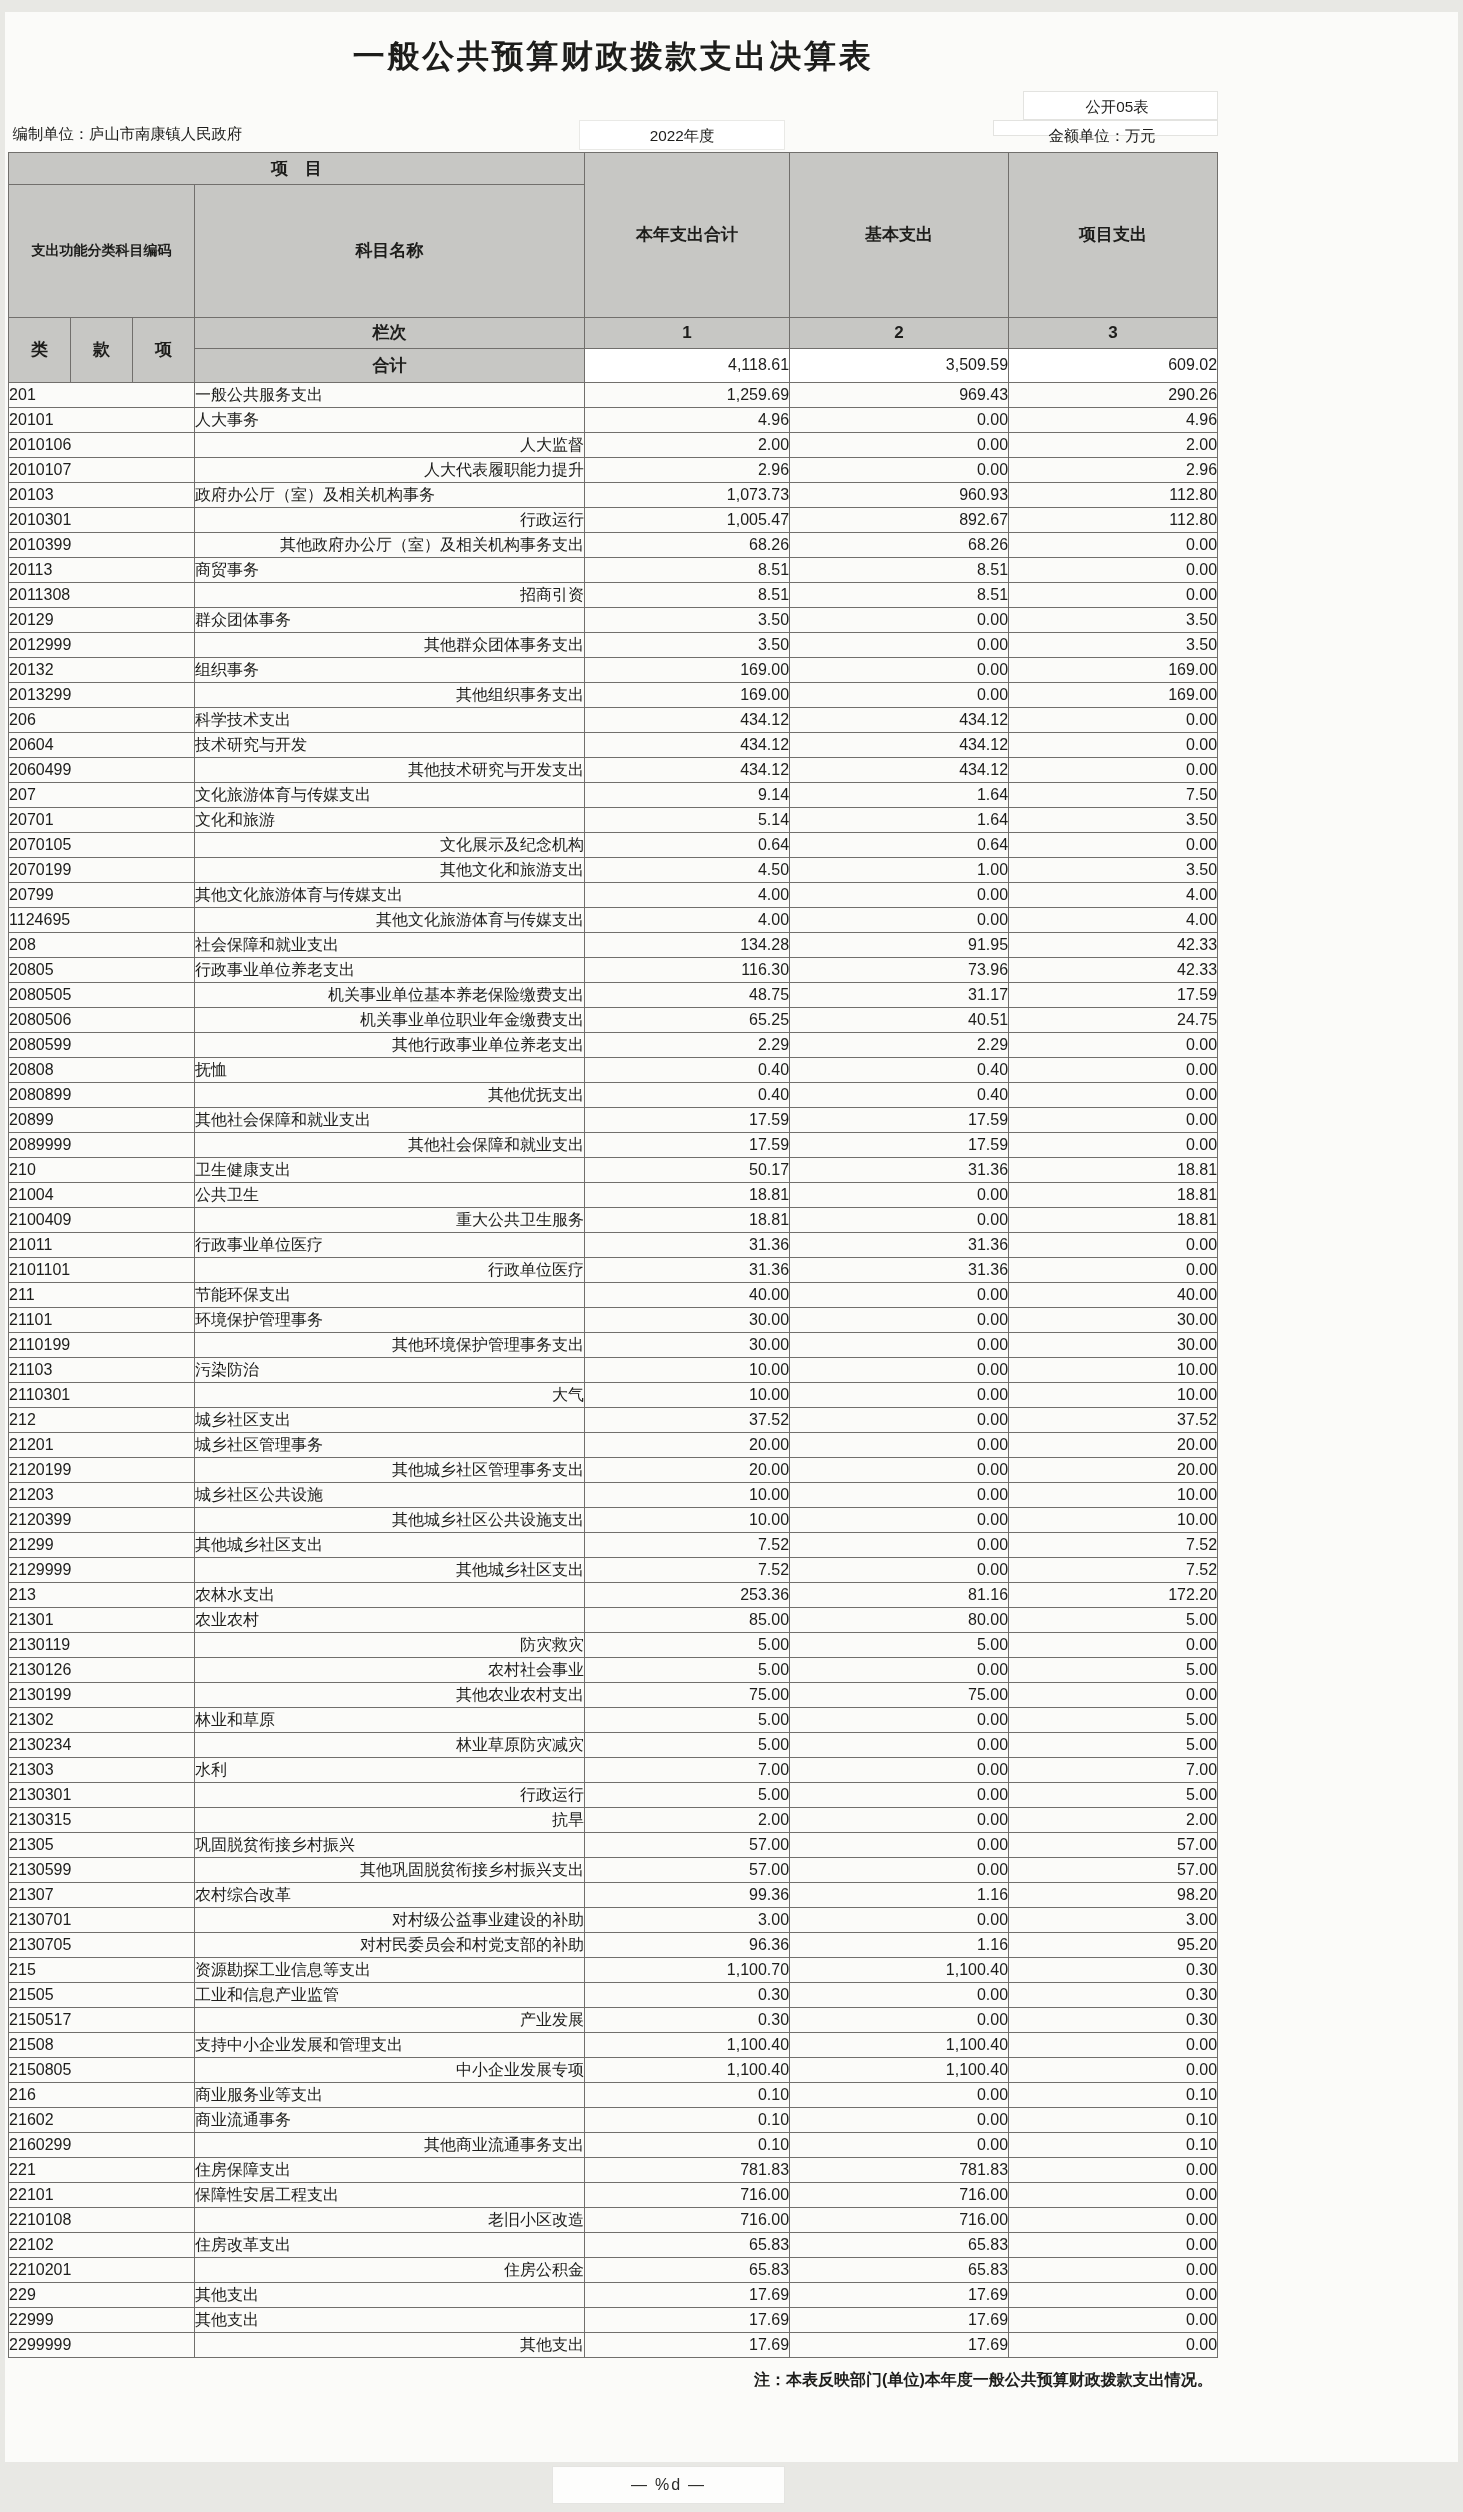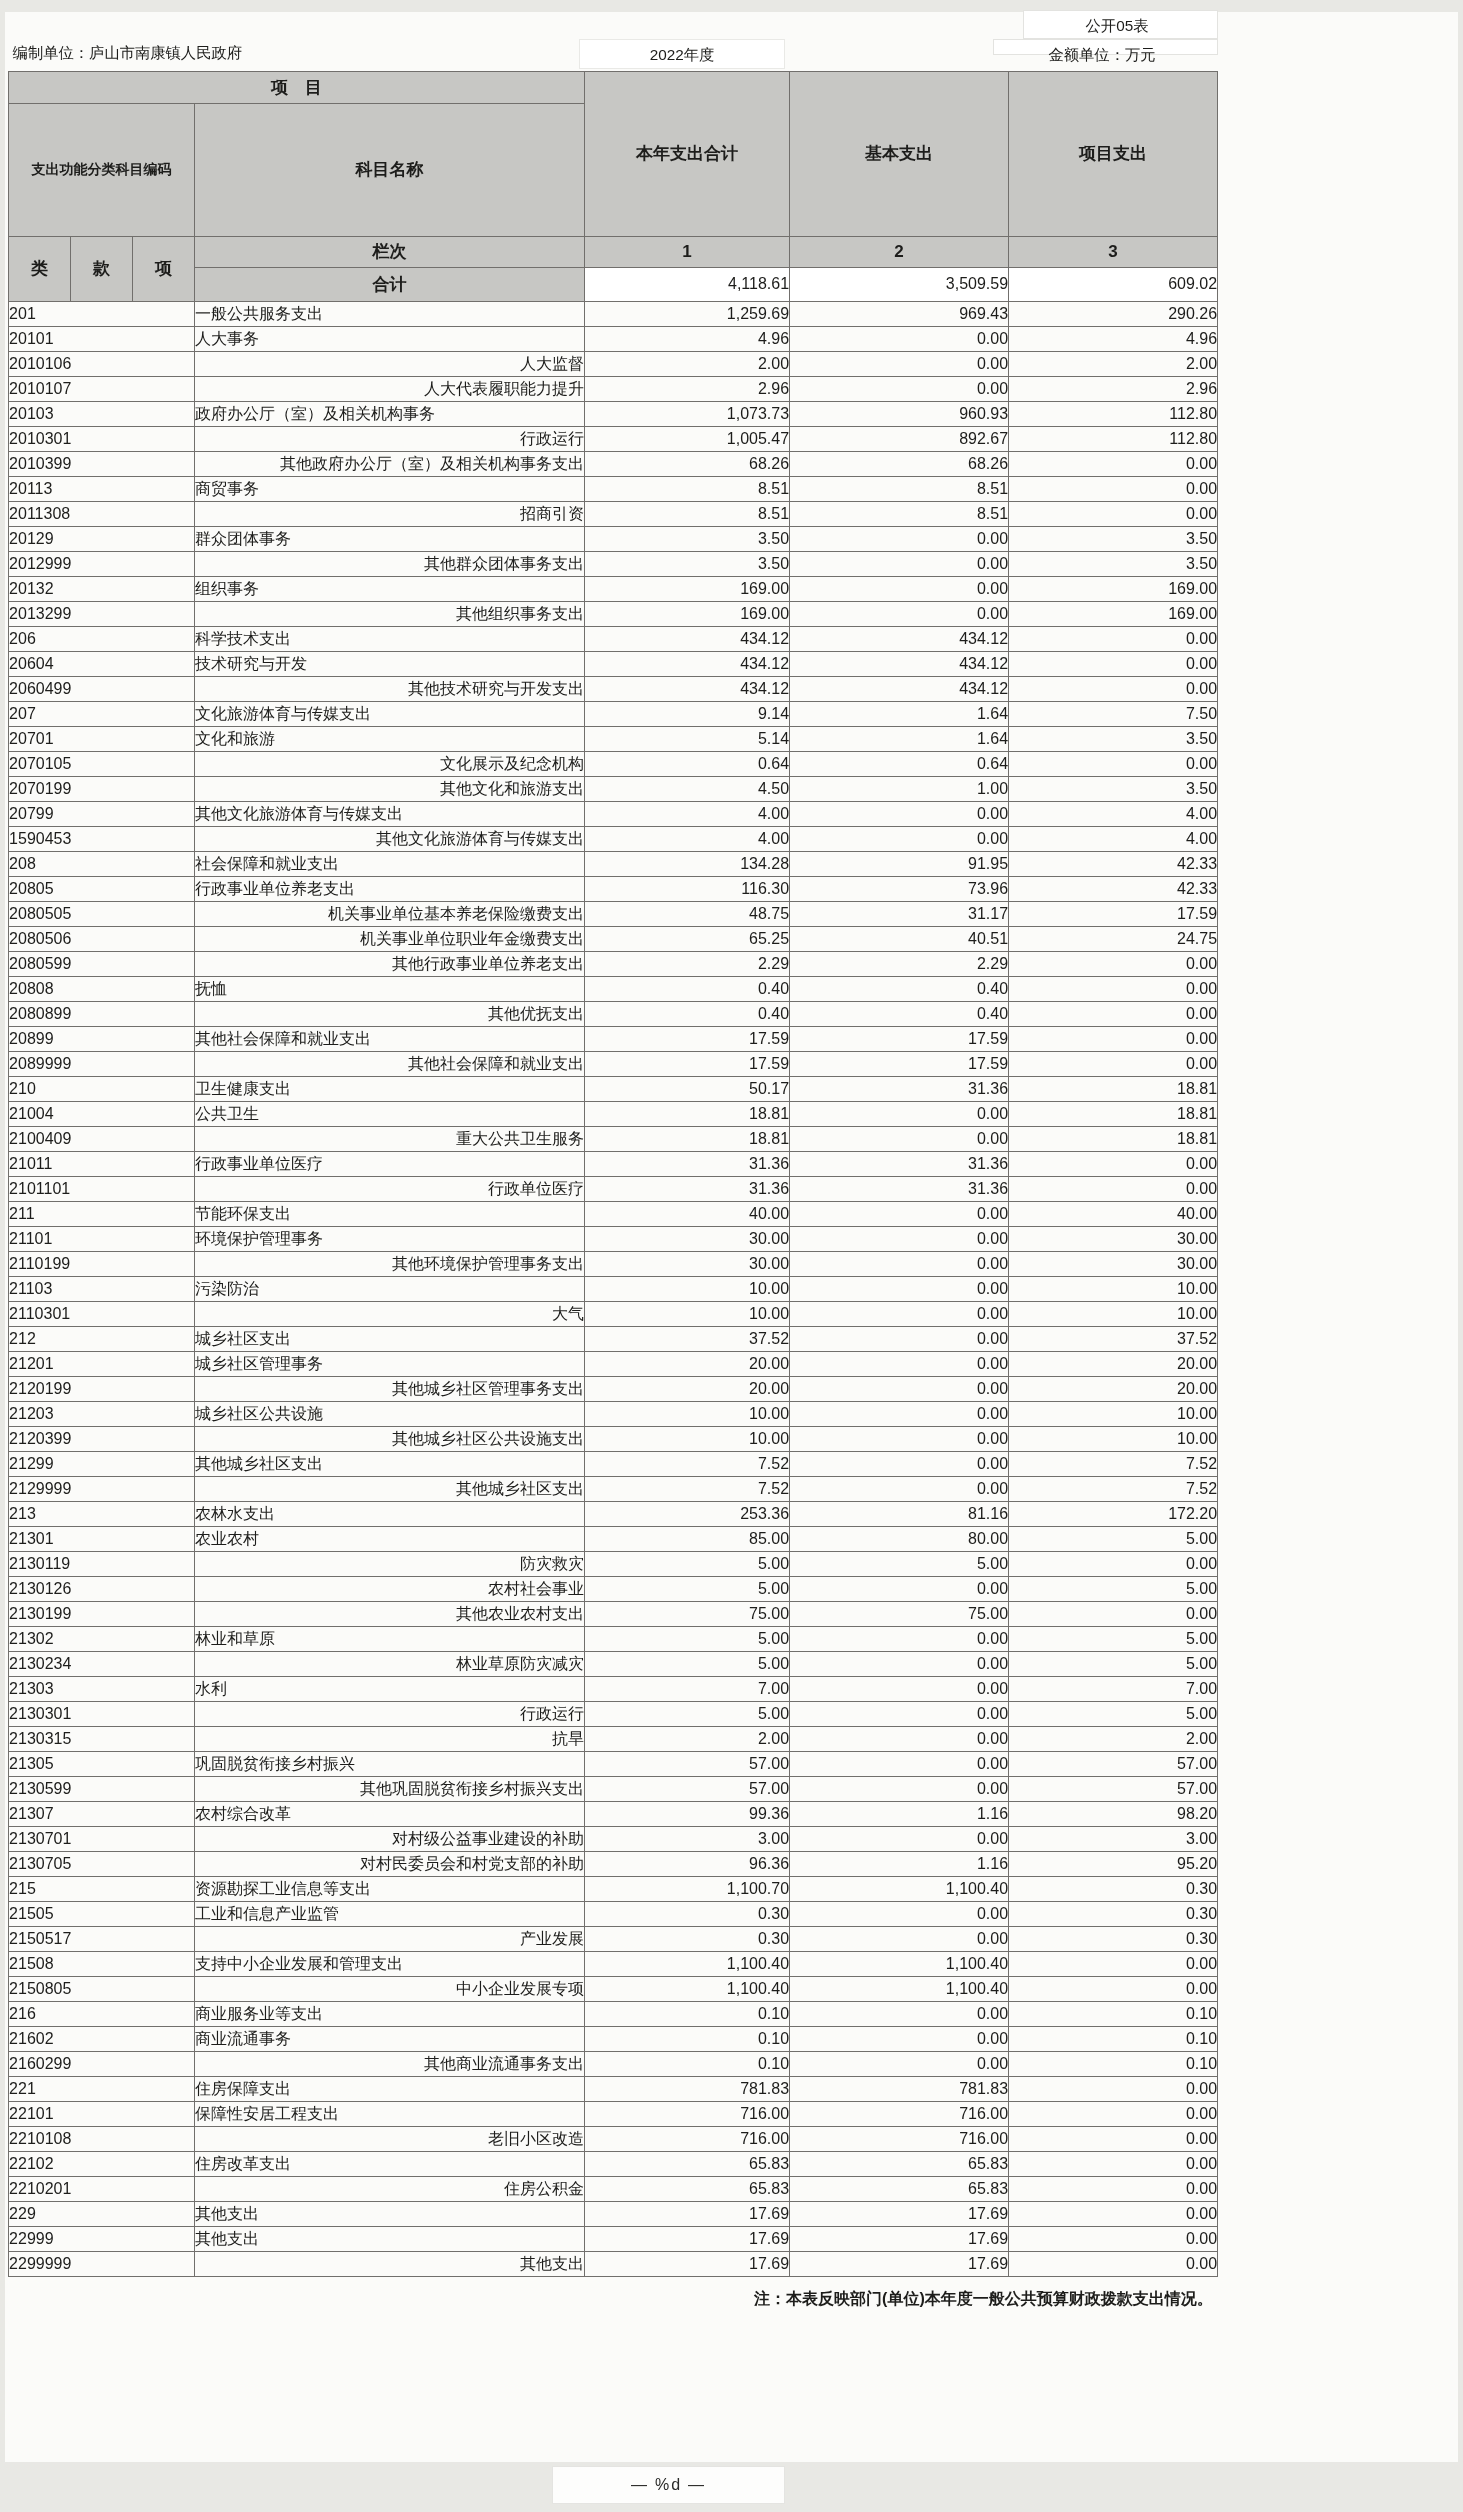--- a/index.html
+++ b/index.html
@@ -41,20 +41,21 @@
   .note{padding:12.6px 5.4px 0 5.4px;font-size:16px;font-weight:700;text-align:right;}
   .footer-box{position:absolute;left:552px;top:2466px;width:233px;height:38px;line-height:36px;background:#fdfdfc;border:0.9px solid #e4e4e1;text-align:center;font-size:16px;color:#2a2a28;letter-spacing:1.8px;}
 </style>
 </head>
 <body>
 
 <div class="page">
   <div class="sheet">
     <div class="inner">
 
+      <h1 class="title">一般公共预算财政拨款支出决算表</h1>
 
       <div class="info">
         <div class="open-box">公开05表</div>
         <div class="unit-box">金额单位：万元</div>
         <div class="prepared">编制单位：庐山市南康镇人民政府</div>
         <div class="year-box">2022年度</div>
       </div>
 
       <table class="budget">
         <colgroup>
@@ -257,21 +258,21 @@
 
             <tr>
               <td class="code" colspan="3">20799</td>
               <td class="name">其他文化旅游体育与传媒支出</td>
               <td class="num">4.00</td>
               <td class="num">0.00</td>
               <td class="num">4.00</td>
             </tr>
 
             <tr>
-              <td class="code" colspan="3">1590453</td>
+              <td class="code" colspan="3">1124695</td>
               <td class="name indent">其他文化旅游体育与传媒支出</td>
               <td class="num">4.00</td>
               <td class="num">0.00</td>
               <td class="num">4.00</td>
             </tr>
 
             <tr>
               <td class="code" colspan="3">208</td>
               <td class="name">社会保障和就业支出</td>
               <td class="num">134.28</td>

